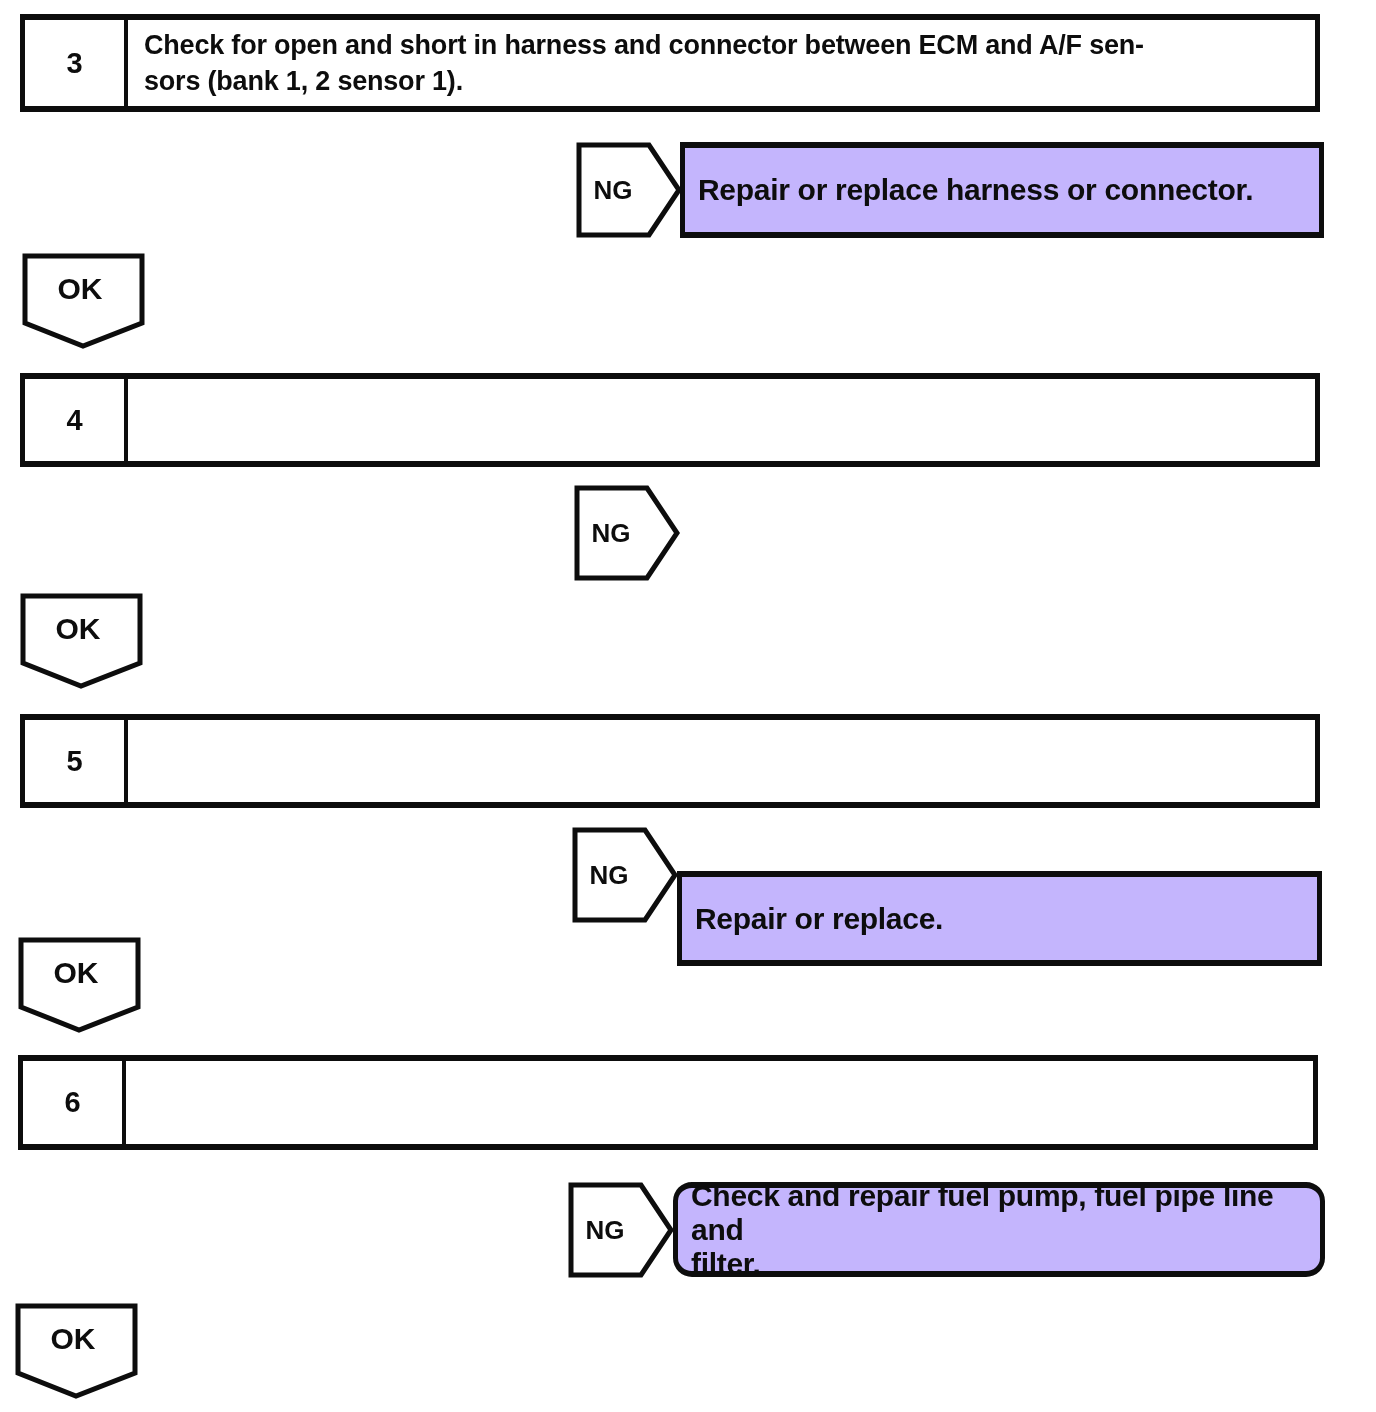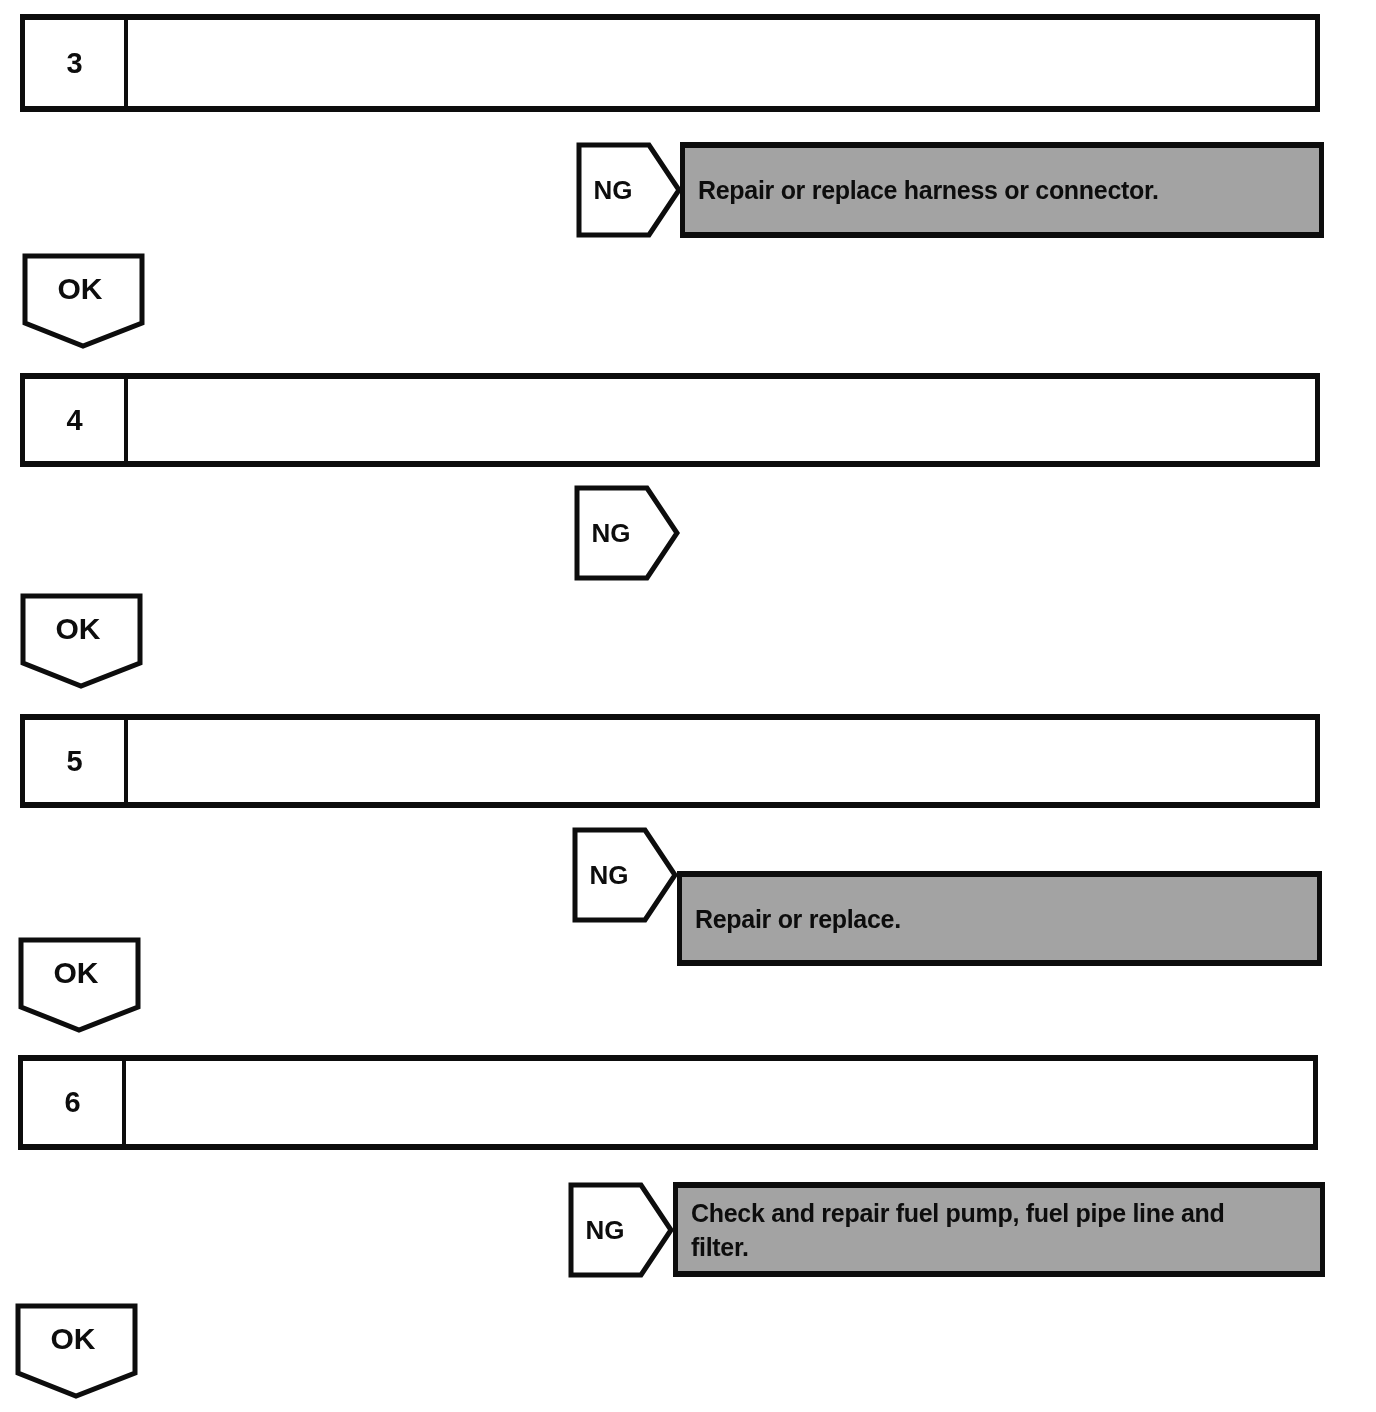--- a/index.html
+++ b/index.html
@@ -35,43 +35,45 @@
   .pent svg { position:absolute; left:0; top:0; display:block; }
   .ng-label {
     position:absolute; left:0; top:0; width:74px; height:96px;
     display:flex; align-items:center; justify-content:center;
     font-size:26px;
   }
 
   
   .ngbox {
     position:absolute; border:5px solid #0d0d0d; border-top-width:6px; border-bottom-width:6px;
-    background:#a3a3a3;
+    background:#c4b5fd;
     display:flex; align-items:center;
     padding:4px 6px 4px 13px;
-    font-size:25px; line-height:34px; letter-spacing:-0.3px;
+    font-size:30px; line-height:34px; letter-spacing:-0.3px;
     white-space:pre-line;
   }
 
   
   .okpent { position:absolute; width:123px; height:96px; }
   .okpent svg { position:absolute; left:0; top:0; display:block; }
   .ok-label {
     position:absolute; left:0; top:0; width:116px; height:72px;
     display:flex; align-items:center; justify-content:center;
     font-size:30px;
   }
 </style>
 </head>
 <body>
 
 <div class="canvas">
 
   <div class="stepbox" style="top:14px; height:98px;">
     <div class="numcell">3</div>
+    <div class="instr">Check for open and short in harness and connector between ECM and A/F sen-
+sors (bank 1, 2 sensor 1).</div>
   </div>
   <div class="pent" style="left:564px; top:142px;">
     <svg width="106" height="96" viewBox="0 0 106 96">
       <polygon points="3,3 73,3 103,48 73,93 3,93" fill="#ffffff" stroke="#0d0d0d" stroke-width="5"></polygon>
     </svg>
     <span class="ng-label">NG</span>
   </div>
   <div class="ngbox" style="left:680px; top:142px; width:644px; height:96px;">Repair or replace harness or connector.</div>
   <div class="okpent" style="left:22px; top:253px;">
     <svg width="123" height="96" viewBox="0 0 123 96">
@@ -115,21 +117,21 @@
 
   <div class="stepbox" style="left:18px; top:1055px; height:95px;">
     <div class="numcell">6</div>
   </div>
   <div class="pent" style="left:556px; top:1182px;">
     <svg width="106" height="96" viewBox="0 0 106 96">
       <polygon points="3,3 73,3 103,48 73,93 3,93" fill="#ffffff" stroke="#0d0d0d" stroke-width="5"></polygon>
     </svg>
     <span class="ng-label">NG</span>
   </div>
-  <div class="ngbox" style="left:673px; top:1182px; width:652px; height:95px;">Check and repair fuel pump, fuel pipe line and
+  <div class="ngbox" style="left:673px; top:1182px; width:652px; height:95px;border-radius:19px;">Check and repair fuel pump, fuel pipe line and
 filter.</div>
   <div class="okpent" style="left:15px; top:1303px;">
     <svg width="123" height="96" viewBox="0 0 123 96">
       <polygon points="3,3 120,3 120,70 61,93 3,70" fill="#ffffff" stroke="#0d0d0d" stroke-width="5"></polygon>
     </svg>
     <span class="ok-label">OK</span>
   </div>
 
 </div>
 

